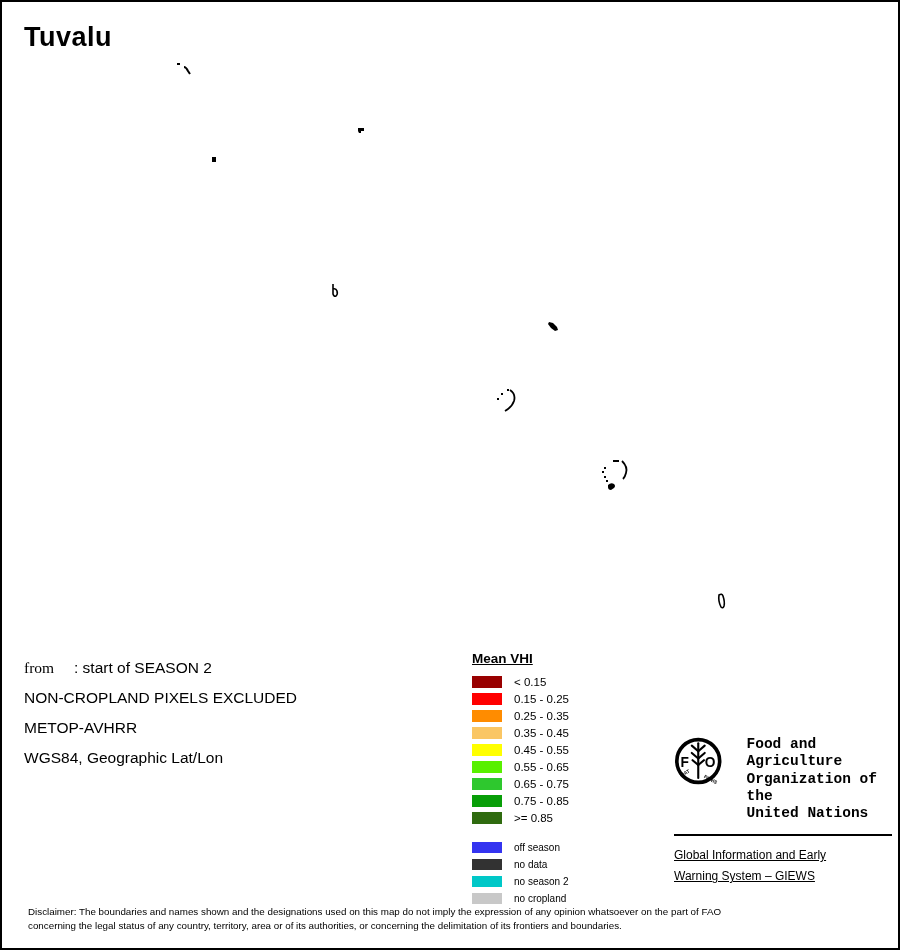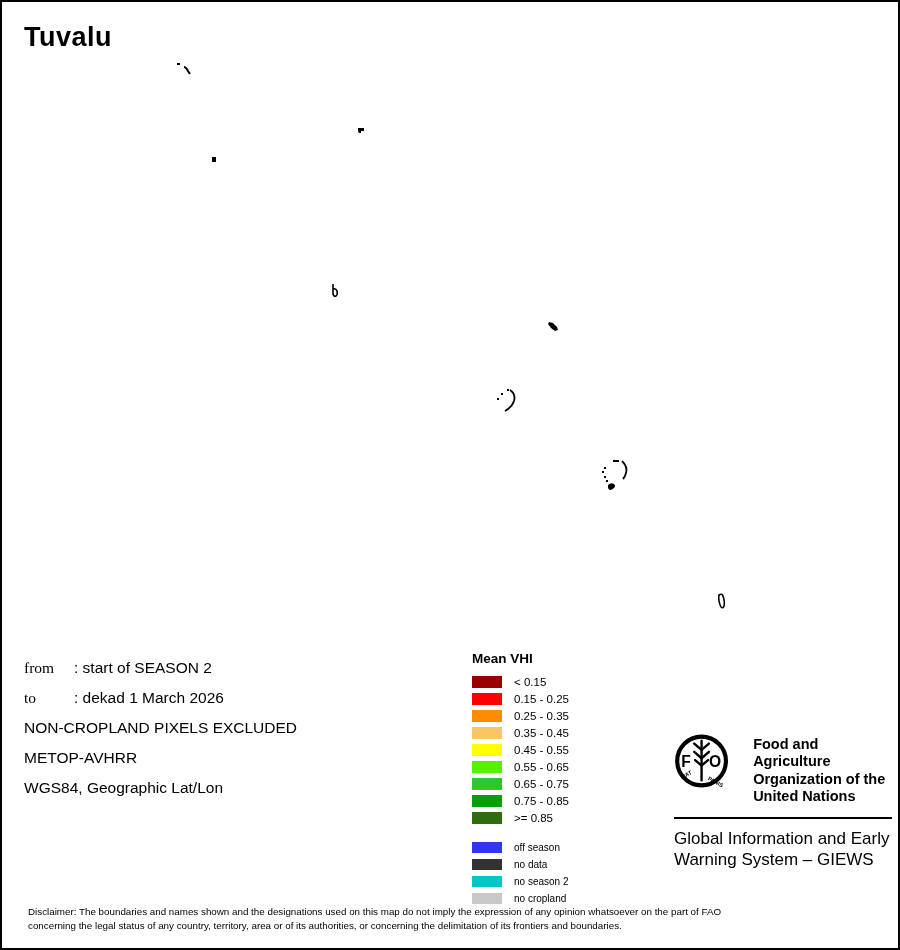--- a/index.html
+++ b/index.html
@@ -9,33 +9,33 @@
     font-family:"Liberation Sans", sans-serif;color:#000;
   }
   #islands{position:absolute;left:0;top:0;pointer-events:none;}
   .page-title{position:absolute;left:22px;top:20px;font-size:27px;font-weight:bold;letter-spacing:0.5px;}
   
   .info{position:absolute;left:22px;top:651px;font-size:15.5px;line-height:30px;}
   .info .heading{font-weight:bold;}
   .info-key{display:inline-block;width:50px;font-family:Liberation Serif, serif;}
   
   .legend{position:absolute;left:470px;top:649px;}
-  .legend-title{font-size:13.5px;font-weight:bold;margin-bottom:5px;}
+  .legend-title{font-size:13.5px;font-weight:bold;text-decoration:underline;margin-bottom:5px;}
   .lrow{display:flex;align-items:flex-end;height:17px;}
   .swatch{width:30px;height:12px;margin-right:12px;flex:0 0 auto;}
   .llabel{font-size:11.5px;}
   .legend-extra{margin-top:12px;}
   .legend-extra .swatch{height:11px;}
   .legend-extra .llabel{font-size:10px;}
   
   .fao{position:absolute;left:672px;top:730px;width:218px;}
   .fao-top{display:flex;align-items:flex-start;}
-  .fao-org{margin-left:24px;margin-top:4px;font-size:14.5px;font-weight:bold;line-height:17.3px;}
+  .fao-org{margin-left:24px;margin-top:4px;font-size:14.5px;font-weight:bold;line-height:17.3px;font-family:Liberation Mono, monospace;}
   .fao-rule{border:none;border-top:2px solid #000;margin:12px 0 9px 0;}
-  .fao-giews{font-size:17px;line-height:21px;}
+  .fao-giews{font-size:12px;line-height:21px;text-decoration:underline;}
   
   .disclaimer{position:absolute;left:26px;top:903px;width:882px;font-size:9.8px;line-height:14px;}
 </style>
 </head>
 <body>
 
 <div id="canvas">
 
   <svg id="islands" width="900" height="950" viewBox="0 0 900 950">
       <path d="M175,61 h3 v2 h-3 Z" fill="#000000"></path>
@@ -56,21 +56,20 @@
       <path d="M602,474 h2 v2 h-2 Z" fill="#000000"></path>
       <path d="M604,478 h2 v2 h-2 Z" fill="#000000"></path>
       <path d="M717,593 q3,-2 4,1 q2,6 1,10 q-1,3 -3,1 q-3,-6 -2,-12 Z" fill="none" stroke="#000000" stroke-width="1.6"></path>
     </svg>
 
   <div class="page-title">Tuvalu</div>
 
   <div class="info">
     <div id="info-rows">
         <div class="info-line"><span class="info-key">from</span><span class="info-val">: start of SEASON 2</span></div>
-        <div class="info-line"><span class="info-key">to</span><span class="info-val">: dekad 1 March 2026</span></div>
       </div>
     <div id="info-lines">
         <div class="info-line">NON-CROPLAND PIXELS EXCLUDED</div>
         <div class="info-line">METOP-AVHRR</div>
         <div class="info-line">WGS84, Geographic Lat/Lon</div>
       </div>
   </div>
 
   <div class="legend">
     <div class="legend-title">Mean VHI</div>

